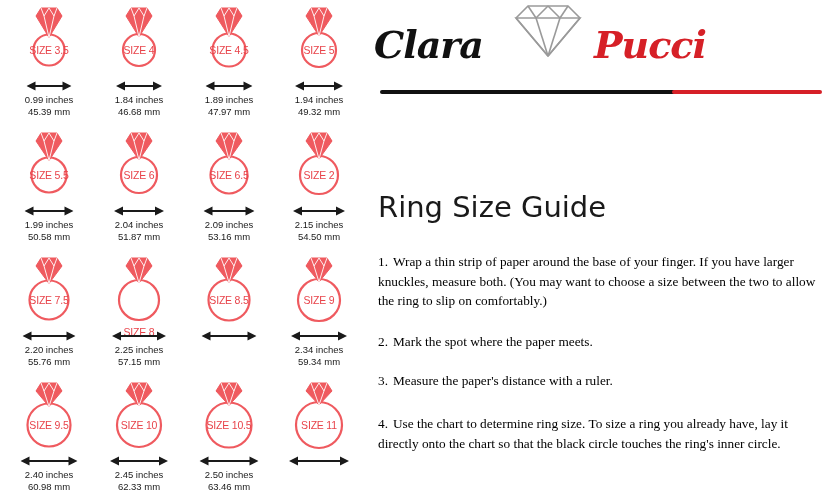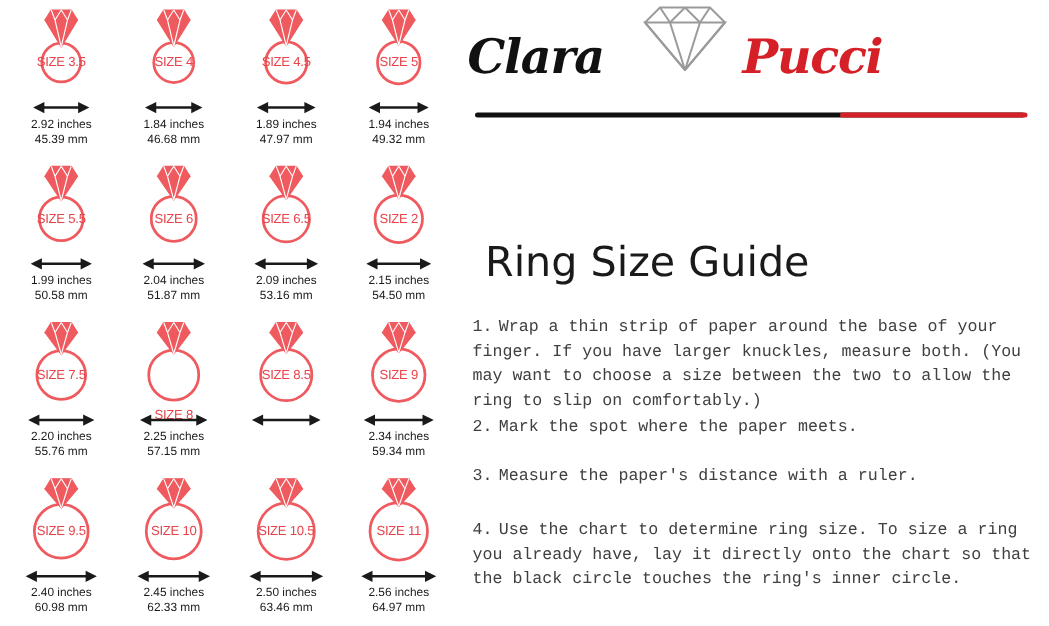--- a/index.html
+++ b/index.html
@@ -140,36 +140,36 @@
     left: 300px;
     top: 90px;
     width: 150px;
     height: 4px;
     background: #d62027;
     border-radius: 2px;
   }
 
   #guide-title {
     position: absolute;
-    left: 16px;
+    left: 6px;
     top: 190px;
-    font-size: 33px;
+    font-size: 29px;
     color: #1a1a1a;
     font-family: "DejaVu Sans", sans-serif;
     letter-spacing: 0px;
   }
 
   .step {
     position: absolute;
     left: 6px;
     width: 450px;
     font-size: 13.3px;
     line-height: 19.5px;
-    color: #404040;
-    font-family: Liberation Mono, monospace;
+    color: #000000;
+    font-family: Liberation Serif, serif;
   }
   .step .num { margin-right: 5px; }
   #step-1 { top: 252px; }
   #step-2 { top: 332px; }
   #step-3 { top: 371px; }
   #step-4 { top: 414px; }
 </style>
 </head>
 <body>
 
@@ -199,21 +199,21 @@
             <div class="size-label" style="top: 40px;">SIZE 3.5</div>
           </div>
           <div class="arrow-row">
             <svg width="45" height="12" viewBox="0 0 45 12" aria-hidden="true">
               <line x1="7" y1="6" x2="38" y2="6" stroke="#1a1a1a" stroke-width="2"></line>
               <polygon points="0,6 9,1.5 9,10.5" fill="#1a1a1a"></polygon>
               <polygon points="45,6 36,1.5 36,10.5" fill="#1a1a1a"></polygon>
             </svg>
           </div>
           <div class="meas">
-            <div>2.92 inches</div>
+            <div>0.99 inches</div>
             <div>45.39 mm</div>
           </div>
         </div>
         <div class="ring-cell">
           <div class="ring-art">
             <svg width="90" height="74" viewBox="0 0 90 74" aria-hidden="true">
               <g stroke="#ef5a5f" fill="none" stroke-width="2.2">
                 <circle cx="45" cy="46" r="16"></circle>
               </g>
               <g fill="#ef5a5f" stroke="#ef5a5f" stroke-width="1" stroke-linejoin="round">
@@ -688,24 +688,20 @@
               </g>
             </svg>
             <div class="size-label" style="top: 40px;">SIZE 11</div>
           </div>
           <div class="arrow-row">
             <svg width="60" height="12" viewBox="0 0 60 12" aria-hidden="true">
               <line x1="7" y1="6" x2="53" y2="6" stroke="#1a1a1a" stroke-width="2"></line>
               <polygon points="0,6 9,1.5 9,10.5" fill="#1a1a1a"></polygon>
               <polygon points="60,6 51,1.5 51,10.5" fill="#1a1a1a"></polygon>
             </svg>
-          </div>
-          <div class="meas">
-            <div>2.56 inches</div>
-            <div>64.97 mm</div>
           </div>
         </div>
       </div>
   </div>
 
   <div id="right">
 
     <div id="logo">
       <span id="logo-diamond">
         <svg width="96" height="58" viewBox="0 0 96 58" aria-hidden="true">

